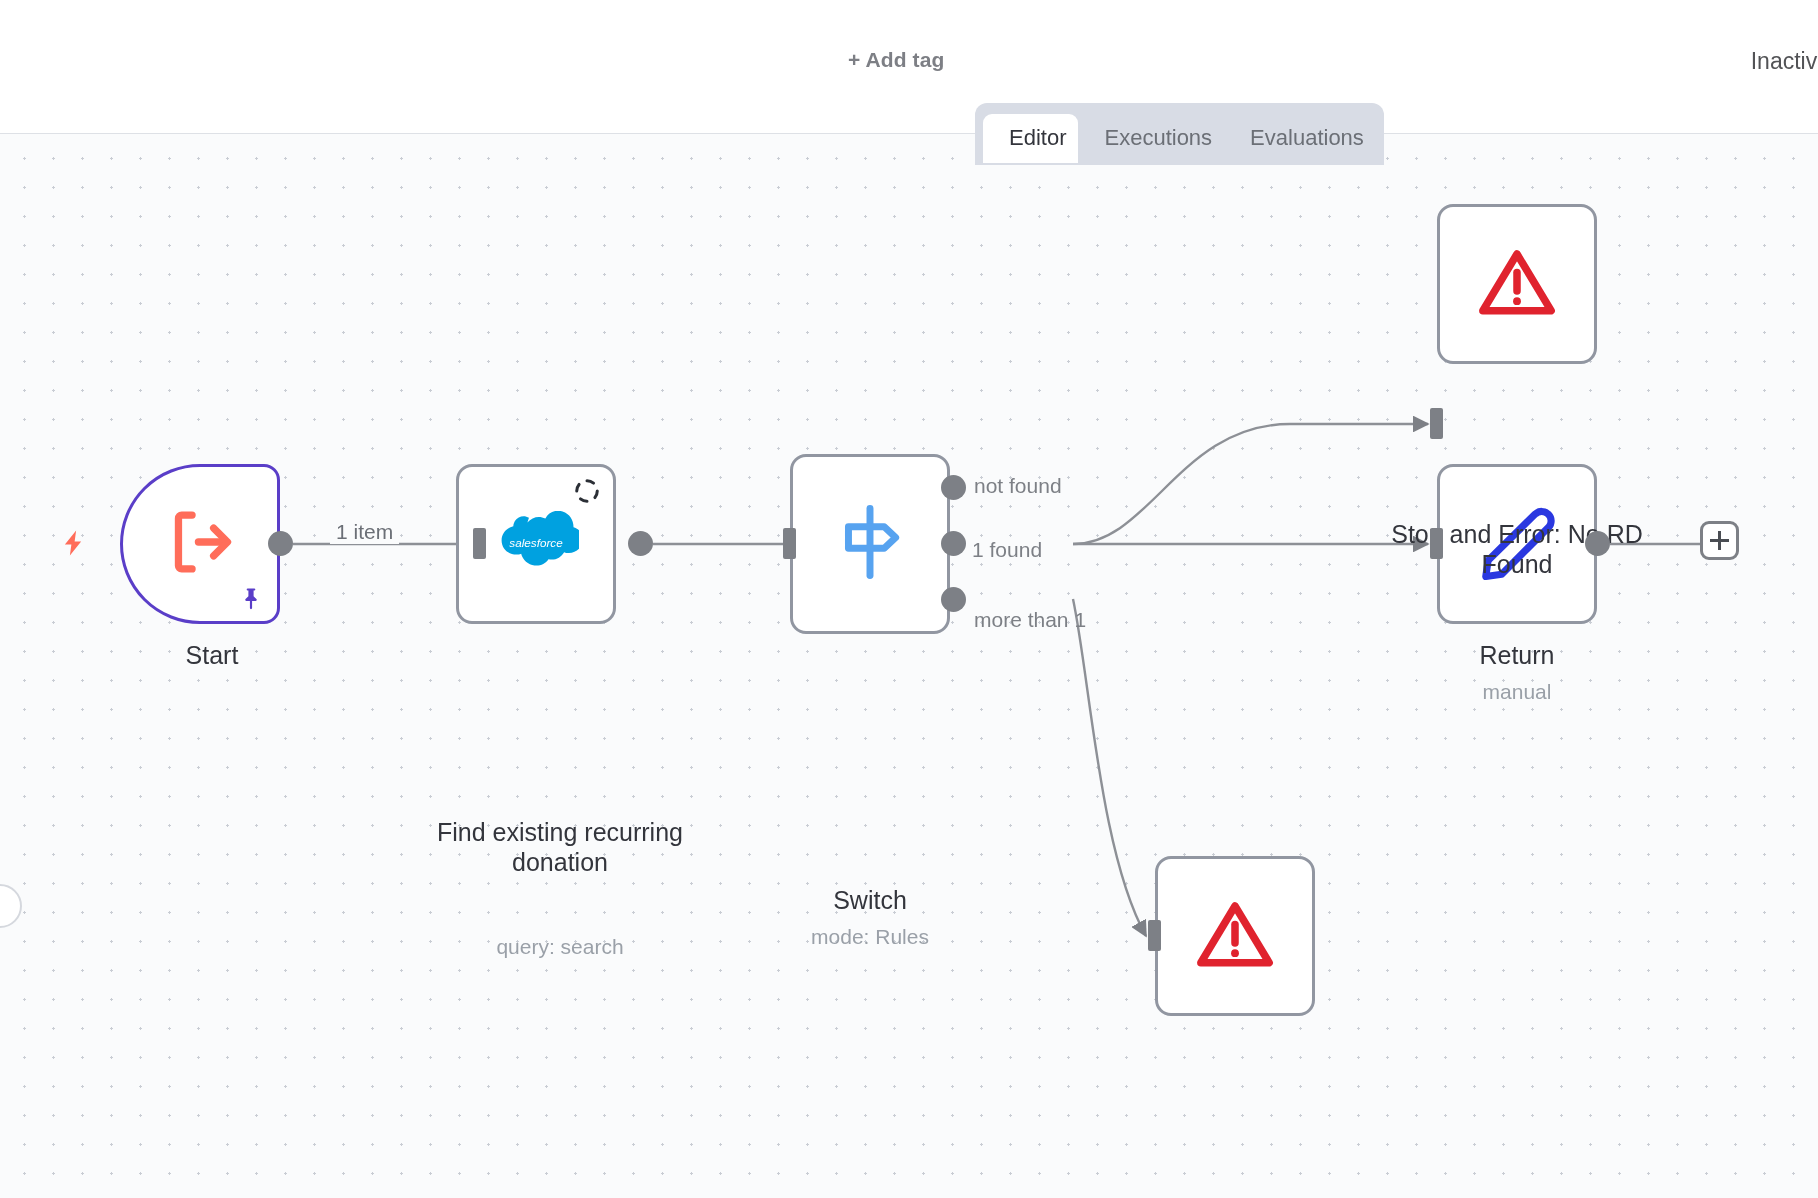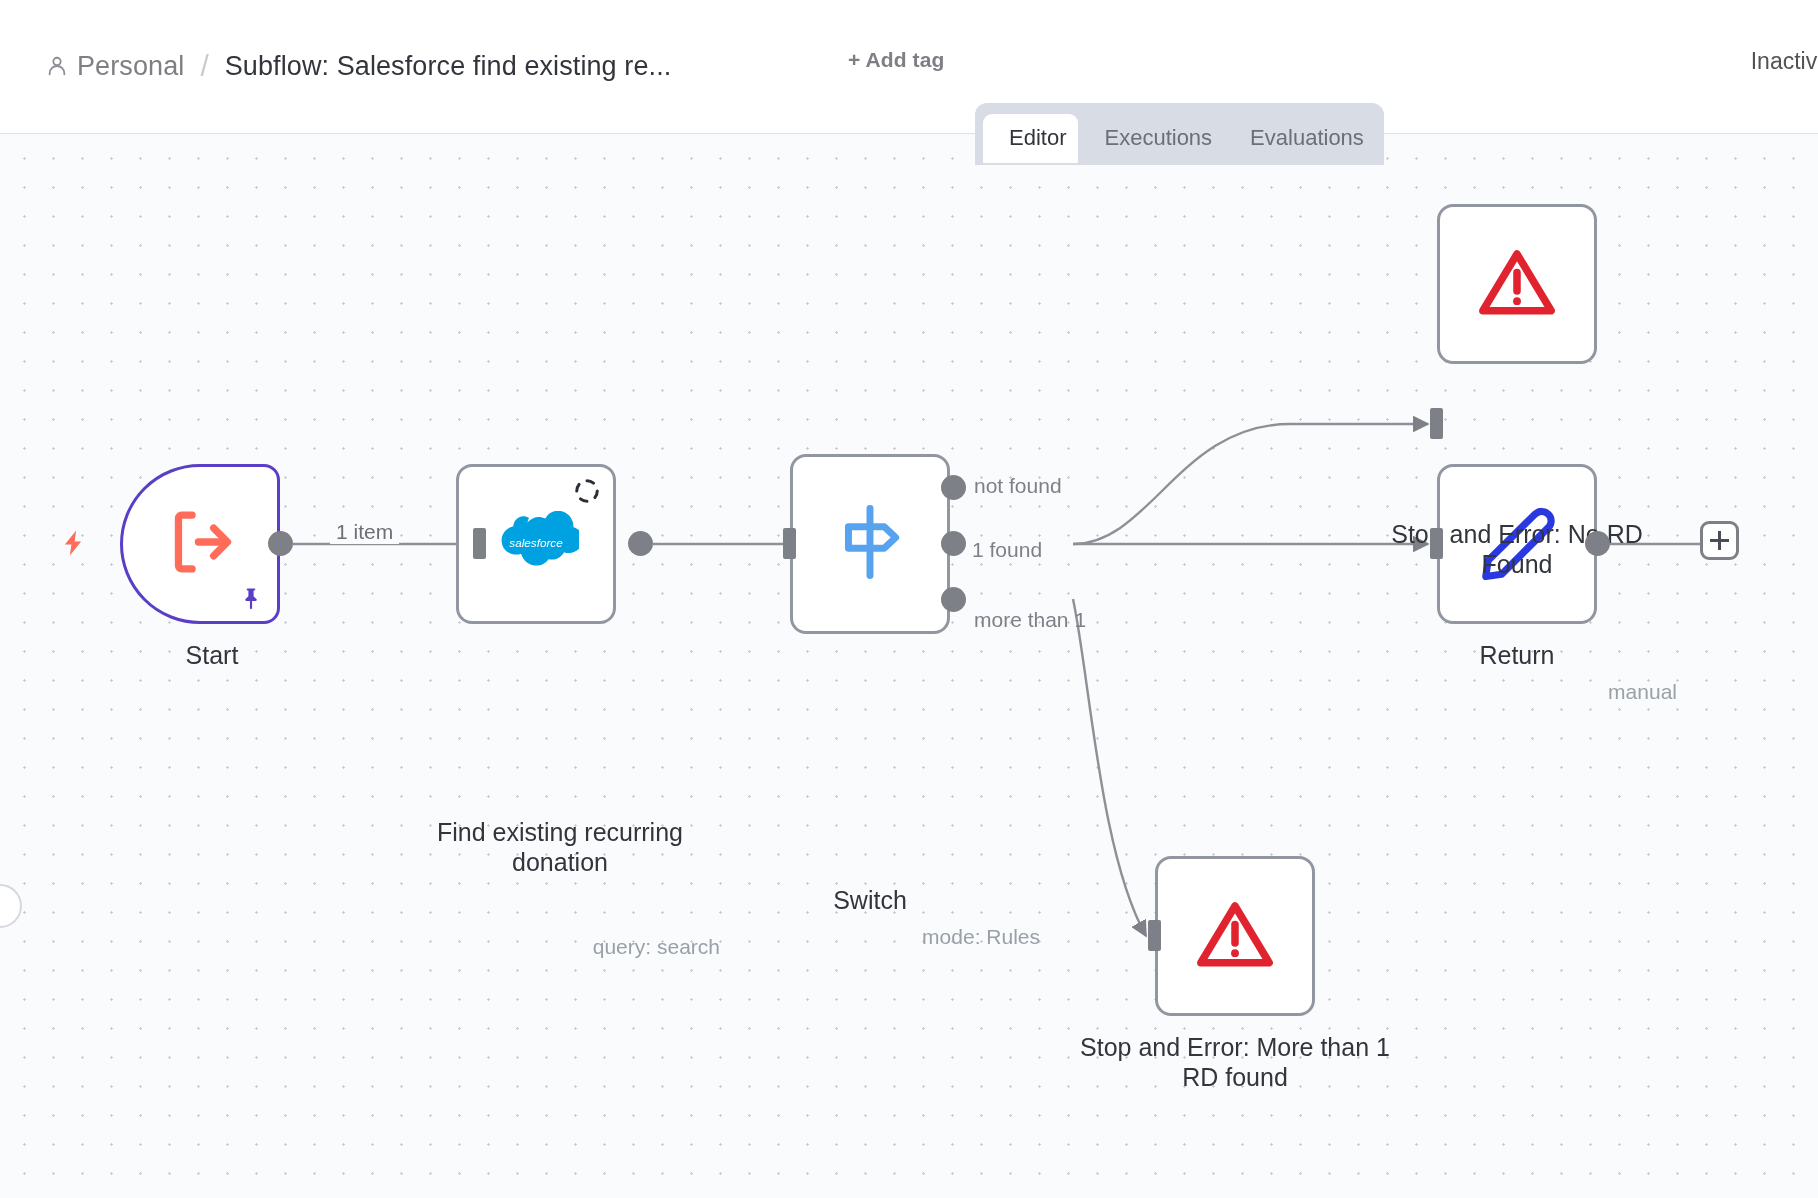--- a/index.html
+++ b/index.html
@@ -100,21 +100,21 @@
     position: absolute;
     text-align: center;
     font-size: 25px;
     color: #33353c;
     line-height: 1.2;
     z-index: 12;
     pointer-events: none;
   }
   .node-sublabel {
     position: absolute;
-    text-align: right;
+    text-align: center;
     font-size: 21px;
     color: #9aa0a8;
     line-height: 1.2;
     z-index: 12;
     pointer-events: none;
   }
 
   
   #node-start {
     left: 120px; top: 330px; width: 160px; height: 160px;
@@ -207,31 +207,20 @@
     border-radius: 50%;
     background: #ffffff;
     z-index: 9;
   }
 </style>
 </head>
 <body>
 
 <div id="header">
 
-  <div id="breadcrumb">
-    <span>
-      <svg id="person-icon" viewBox="0 0 24 24" fill="none" stroke="#8b8e95" stroke-width="2" stroke-linecap="round" stroke-linejoin="round">
-        <circle cx="12" cy="7" r="4"></circle>
-        <path d="M4 21v-1a8 8 0 0 1 16 0v1"></path>
-      </svg>
-    </span>
-    <span class="crumb-personal">Personal</span>
-    <span class="crumb-sep">/</span>
-    <span class="crumb-title">Subflow: Salesforce find existing re...</span>
-  </div>
 
   <div id="add-tag">+ Add tag</div>
 
   <div id="inactive-label">Inactive</div>
 
   <div id="header-rule"></div>
 </div>
 
 <div id="tabs">
   <div class="tab active">Editor</div>
@@ -367,21 +356,20 @@
   
   <div class="node" id="node-error-bottom">
     <span>
       <svg width="82" height="76" viewBox="0 0 24 22" fill="none" stroke="#e0232e" stroke-width="2.2" stroke-linecap="round" stroke-linejoin="round">
         <path d="M12 2.8 L22 19.4 H2 Z"></path>
         <path d="M12 8.2 v5.4"></path>
         <circle cx="12" cy="16.6" r="1.15" fill="#e0232e" stroke="none"></circle>
       </svg>
     </span>
   </div>
-  <div class="node-label" style="left:1080px; top:898px; width:310px;">Stop and Error: More than 1 RD found</div>
   <div class="port-in" style="left:1148px; top:786px;"></div>
 
   
   <div id="add-node-btn"></div>
 
   
   <div id="left-partial"></div>
 
 </div>
 

